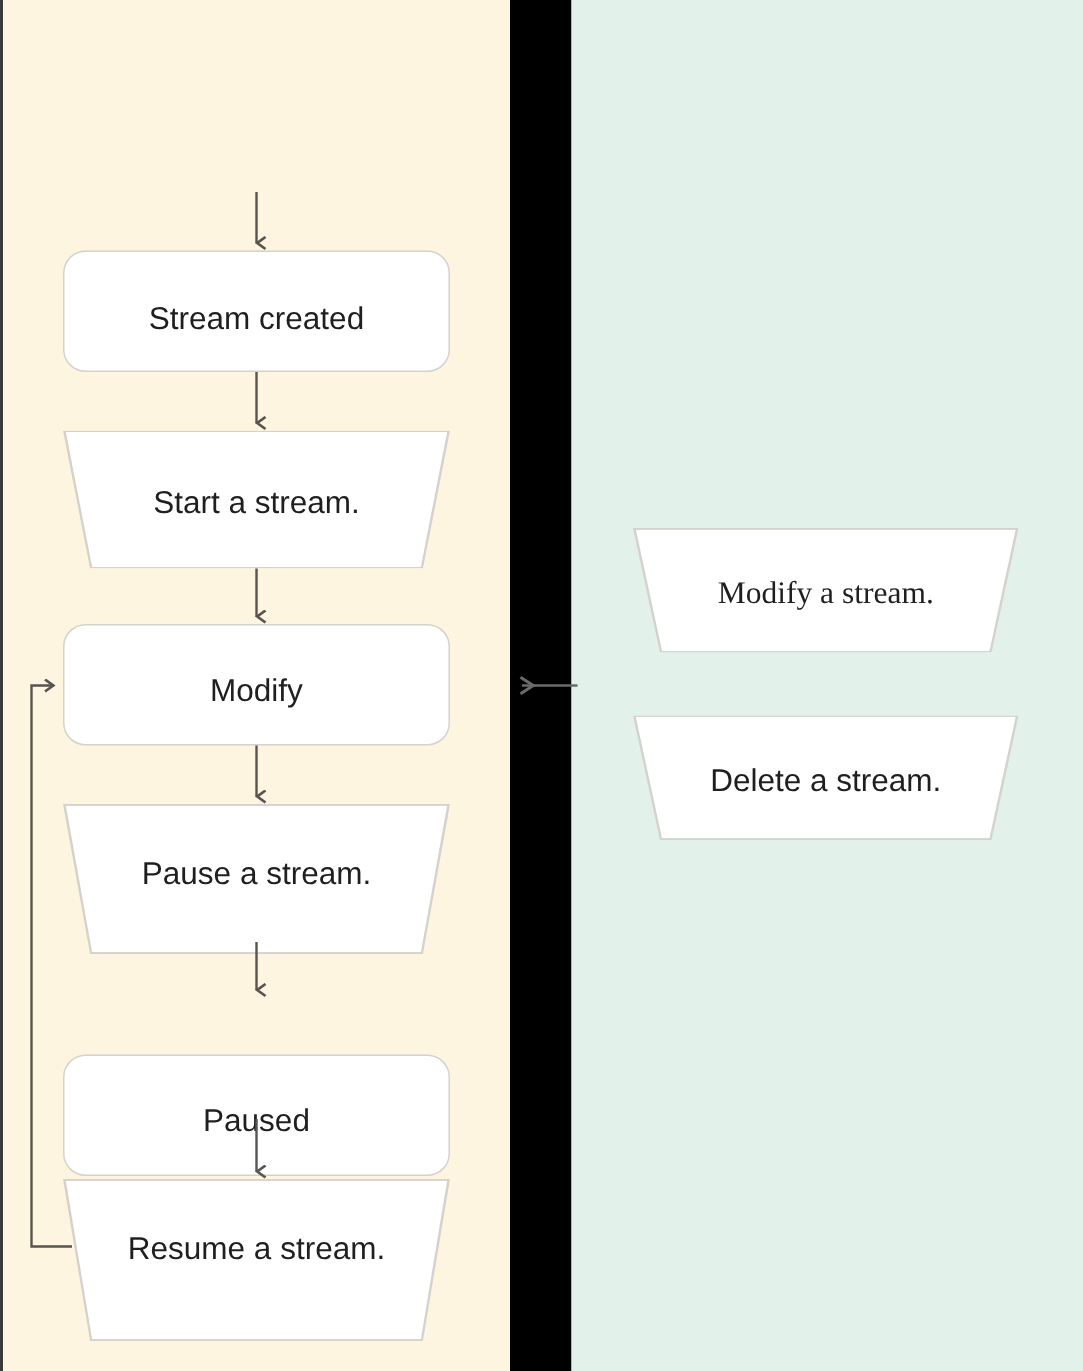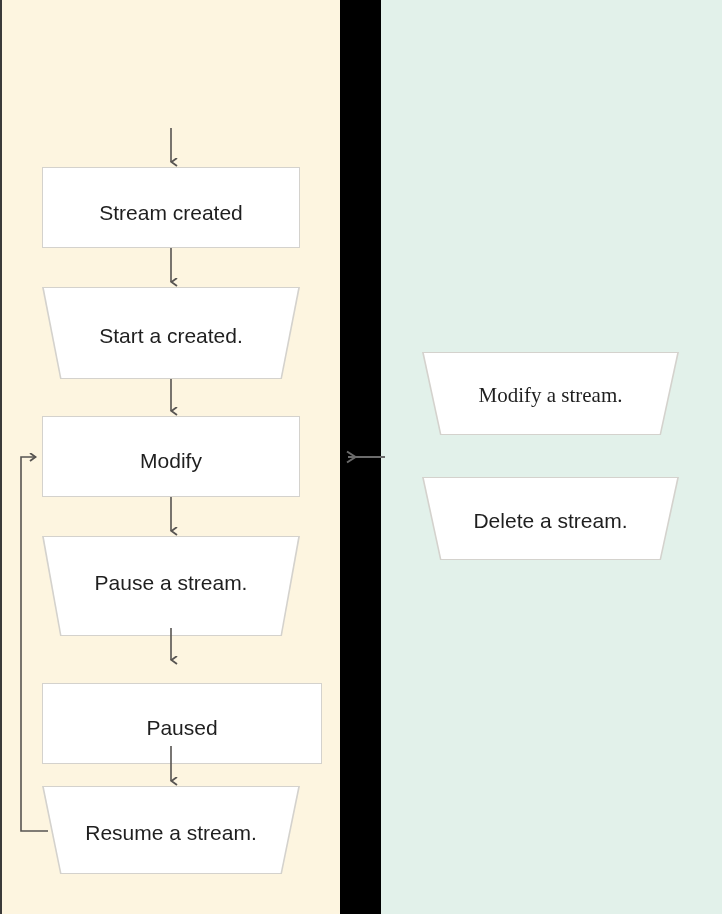--- a/index.html
+++ b/index.html
@@ -39,20 +39,21 @@
     left: 0;
     top: 0;
     width: 2px;
     height: 914px;
     background: #3a3a3a;
   }
   .node {
     position: absolute;
     background: #ffffff;
     box-sizing: border-box;
+    border-radius: 15px;
   }
   .node-rect {
     border: 1px solid #d4d2cd;
   }
   .trap-wrap {
     position: absolute;
   }
   .trap-shape {
     position: absolute;
     inset: 0;
@@ -98,38 +99,38 @@
   <div class="panel" id="panel-right"></div>
 
 
   <div class="node node-rect" style="left:42px; top:167px; width:258px; height:81px;">
     <div class="node-label" style="top:34px;">Stream created</div>
   </div>
 
   <div class="trap-wrap" style="left:42px; top:287px; width:258px; height:92px;">
     <div class="trap-shape"></div>
     <div class="trap-inner"></div>
-    <div class="node-label" style="top:38px;">Start a created.</div>
+    <div class="node-label" style="top:38px;">Start a stream.</div>
   </div>
 
   <div class="node node-rect" style="left:42px; top:416px; width:258px; height:81px;">
     <div class="node-label" style="top:33px;">Modify</div>
   </div>
 
   <div class="trap-wrap" style="left:42px; top:536px; width:258px; height:100px;">
     <div class="trap-shape"></div>
     <div class="trap-inner"></div>
     <div class="node-label" style="top:36px;">Pause a stream.</div>
   </div>
 
-  <div class="node node-rect" style="left:42px; top:683px; width:280px; height:81px;">
+  <div class="node node-rect" style="left:42px; top:703px; width:258px; height:81px;">
     <div class="node-label" style="top:33px;">Paused</div>
   </div>
 
-  <div class="trap-wrap" style="left:42px; top:786px; width:258px; height:88px;">
+  <div class="trap-wrap" style="left:42px; top:786px; width:258px; height:108px;">
     <div class="trap-shape"></div>
     <div class="trap-inner"></div>
     <div class="node-label" style="top:36px;">Resume a stream.</div>
   </div>
 
   <div class="trap-wrap" style="left:422px; top:352px; width:257px; height:83px;font-family:Liberation Serif, serif;">
     <div class="trap-shape"></div>
     <div class="trap-inner"></div>
     <div class="node-label" style="top:33px;">Modify a stream.</div>
   </div>

